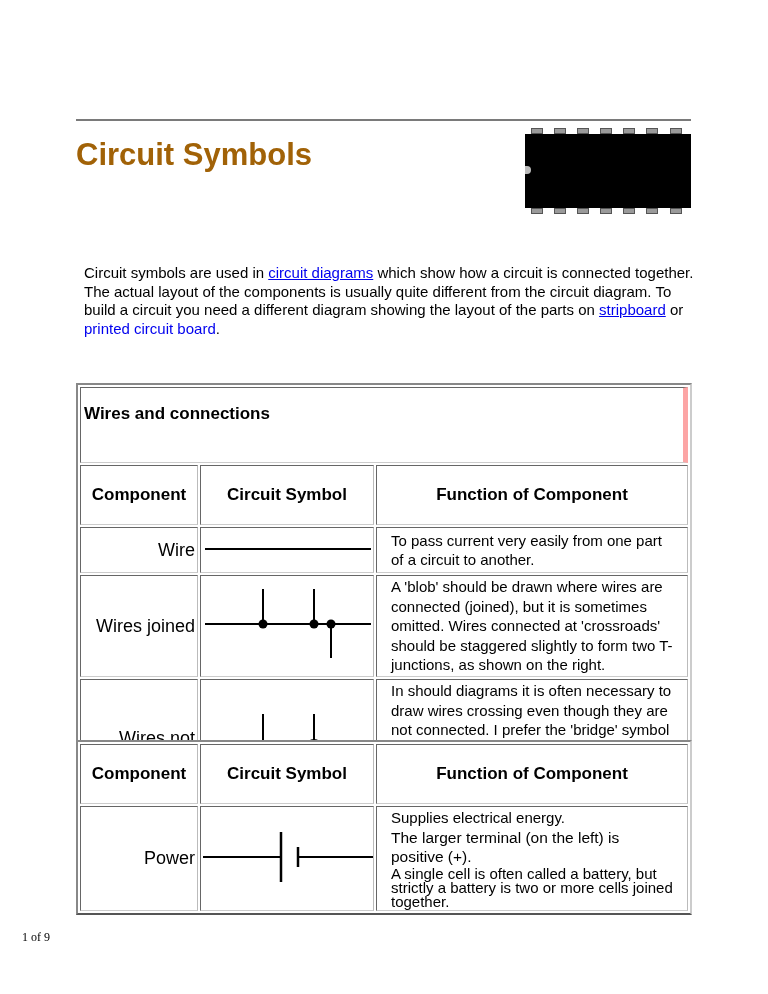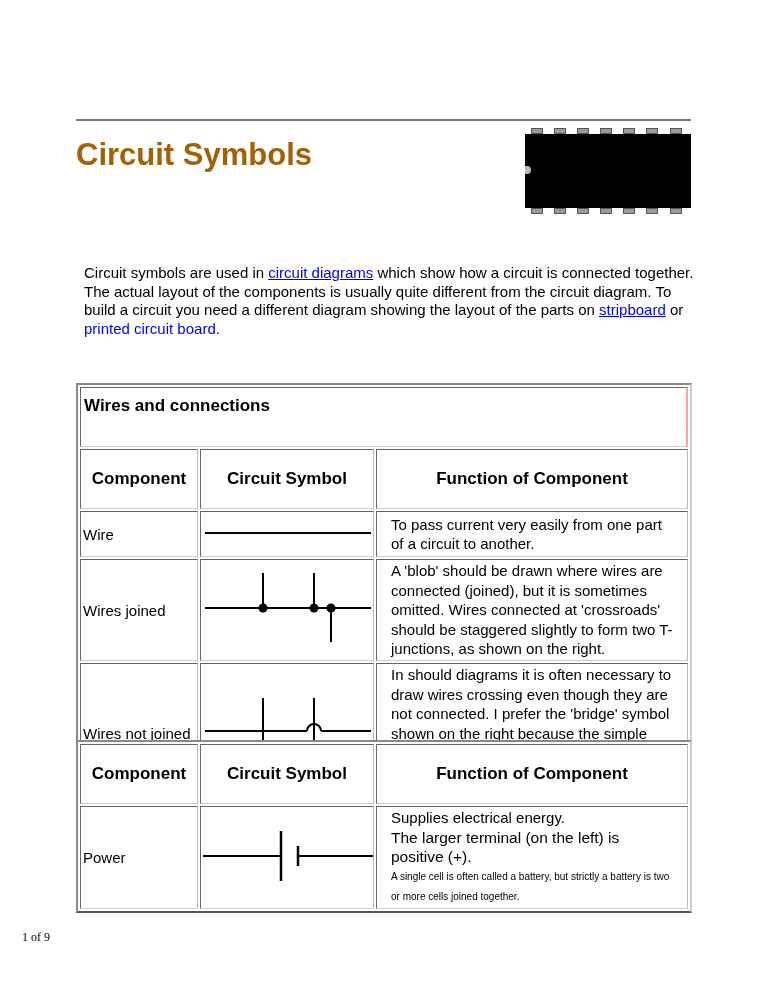--- a/index.html
+++ b/index.html
@@ -14,26 +14,26 @@
   .logo .pin { position: absolute; width: 12px; height: 6px; background: #9a9a9a; border: 1px solid #555; box-sizing: border-box; }
   .logo .notch { position: absolute; left: 0; top: 38px; width: 6px; height: 8px; background: #bbb; border-radius: 0 4px 4px 0; }
   .logo .txt { position: absolute; left: 14px; top: 11px; color: #fff; font-weight: bold; font-size: 19px; line-height: 20px; letter-spacing: 0px; }
   .intro { position: absolute; left: 76px; top: 256px; width: 620px; margin: 8px; font-size: 15px; line-height: 18.5px; }
   .intro a { color: #0000ee; }
   .intro a.nou { text-decoration: none; }
 
   table.sec { position: absolute; left: 76px; width: 616px; border-collapse: separate; border-spacing: 2px;
     border: 2px solid #888; border-right-color: #ccc; border-bottom-color: #555; background: #fff; }
   table.sec td, table.sec th { border: 1px solid #777; border-top-color: #666; border-left-color: #666; border-right-color: #bbb; border-bottom-color: #ccc; padding: 1px 2px; vertical-align: middle; }
-  table.sec td.caption { font-weight: bold; font-size: 17px; height: 42px; vertical-align: top; padding: 8px 3px; border-right: 2px solid #fca5a5; }
+  table.sec td.caption { font-weight: bold; font-size: 17px; height: 42px; vertical-align: top; padding: 16px 3px; border-right: 5px solid #fca5a5; }
   table.sec th { font-size: 17px; font-weight: bold; height: 28px; padding: 15px 4px; }
-  table.sec td.comp { text-align: left; font-size: 15px; width: 112px; margin-left: 8px; }
+  table.sec td.comp { text-align: right; font-size: 18px; width: 112px; margin-left: 8px; }
   table.sec td.sym { width: 170px; padding: 0; text-align: center; }
   table.sec td.func { font-size: 15px; line-height: 19.5px; padding: 1px 14px; }
-  .small { font-size: 10px; line-height: 20px; display: block; }
+  .small { font-size: 15px; line-height: 14px; display: block; }
   .big { font-size: 15.5px; }
   .footer { position: absolute; left: 22px; top: 930px; font-family: "Liberation Serif", serif; font-size: 12px; }
 </style>
 </head>
 <body>
 
 <div class="hr"></div>
 
 <h1 class="title">Circuit Symbols</h1>
 

